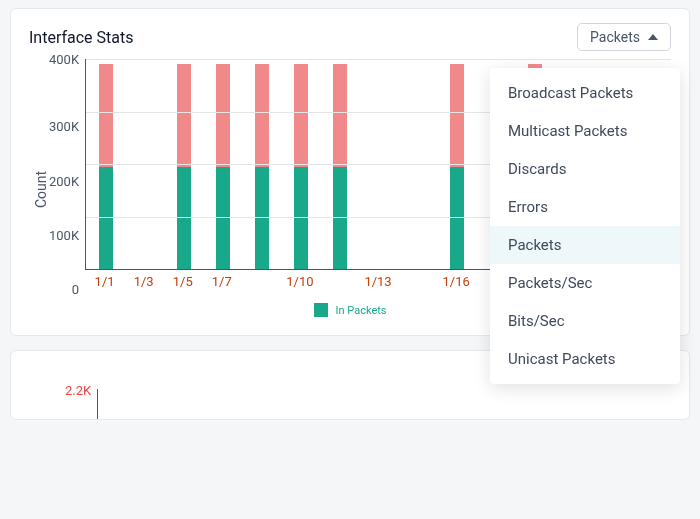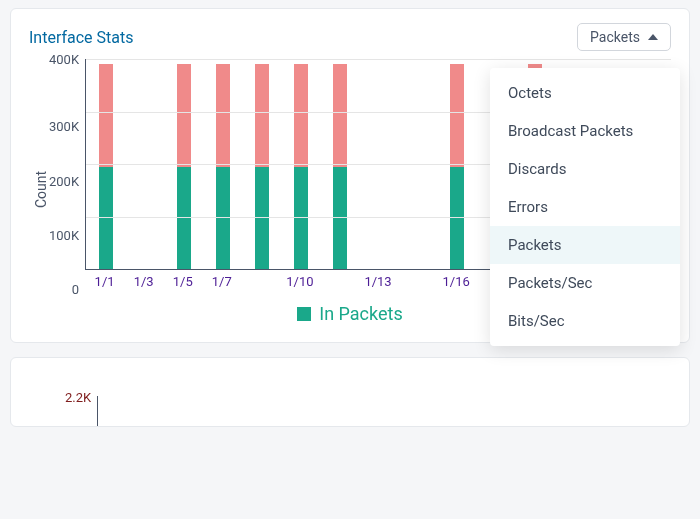--- a/index.html
+++ b/index.html
@@ -22,21 +22,21 @@
   }
   .card-header {
     display: flex;
     justify-content: space-between;
     align-items: center;
     margin-bottom: 8px;
   }
   .card-title {
     font-size: 16px;
     font-weight: 400;
-    color: #0369a1;
+    color: #0f172a;
   }
   .dropdown-toggle {
     display: flex;
     align-items: center;
     gap: 8px;
     border: 1px solid #d2d6dc;
     border-radius: 5px;
     padding: 5px 12px;
     font-size: 14px;
     color: #4a5568;
@@ -110,29 +110,29 @@
     margin-top: 4px;
   }
   .xticks {
     display: flex;
     flex: 1;
   }
   .xtick {
     flex: 1;
     text-align: center;
     font-size: 13px;
-    color: #4c1d95;
+    color: #c2410c;
     white-space: nowrap;
   }
   .legend {
     display: flex;
     justify-content: center;
     gap: 24px;
     margin-top: 14px;
-    font-size: 18px;
+    font-size: 11px;
   }
   .legend-item { display: flex; align-items: center; gap: 8px; }
   .swatch { width: 14px; height: 14px; }
   .swatch.in  { background: #1aa88a; }
   .swatch.out { background: #f08a8a; }
   .legend-in  { color: #1aa88a; }
   .legend-out { color: #f08a8a; }
 
   
   .menu {
@@ -163,21 +163,21 @@
     border-radius: 6px;
     padding: 14px 18px 0 18px;
   }
   .mini-axis-row {
     display: flex;
     align-items: flex-start;
     margin-top: 24px;
   }
   .mini-ytick {
     font-size: 13px;
-    color: #7f1d1d;
+    color: #ef4444;
     padding-right: 6px;
     margin-top: -6px;
   }
   .mini-plot {
     flex: 1;
     height: 30px;
     border-left: 1px solid #4a5568;
   }
 </style>
 </head>
@@ -297,20 +297,21 @@
 
 <div class="card2">
   <div class="mini-axis-row">
     <div style="width:36px"></div>
     <div class="mini-ytick">2.2K</div>
     <div class="mini-plot"></div>
   </div>
 </div>
 
 <div class="menu" id="menu">
-    <div class="menu-item">Octets</div>
     <div class="menu-item">Broadcast Packets</div>
+    <div class="menu-item">Multicast Packets</div>
     <div class="menu-item">Discards</div>
     <div class="menu-item">Errors</div>
     <div class="menu-item selected">Packets</div>
     <div class="menu-item">Packets/Sec</div>
     <div class="menu-item">Bits/Sec</div>
+    <div class="menu-item">Unicast Packets</div>
   </div>
 
 </body></html>

